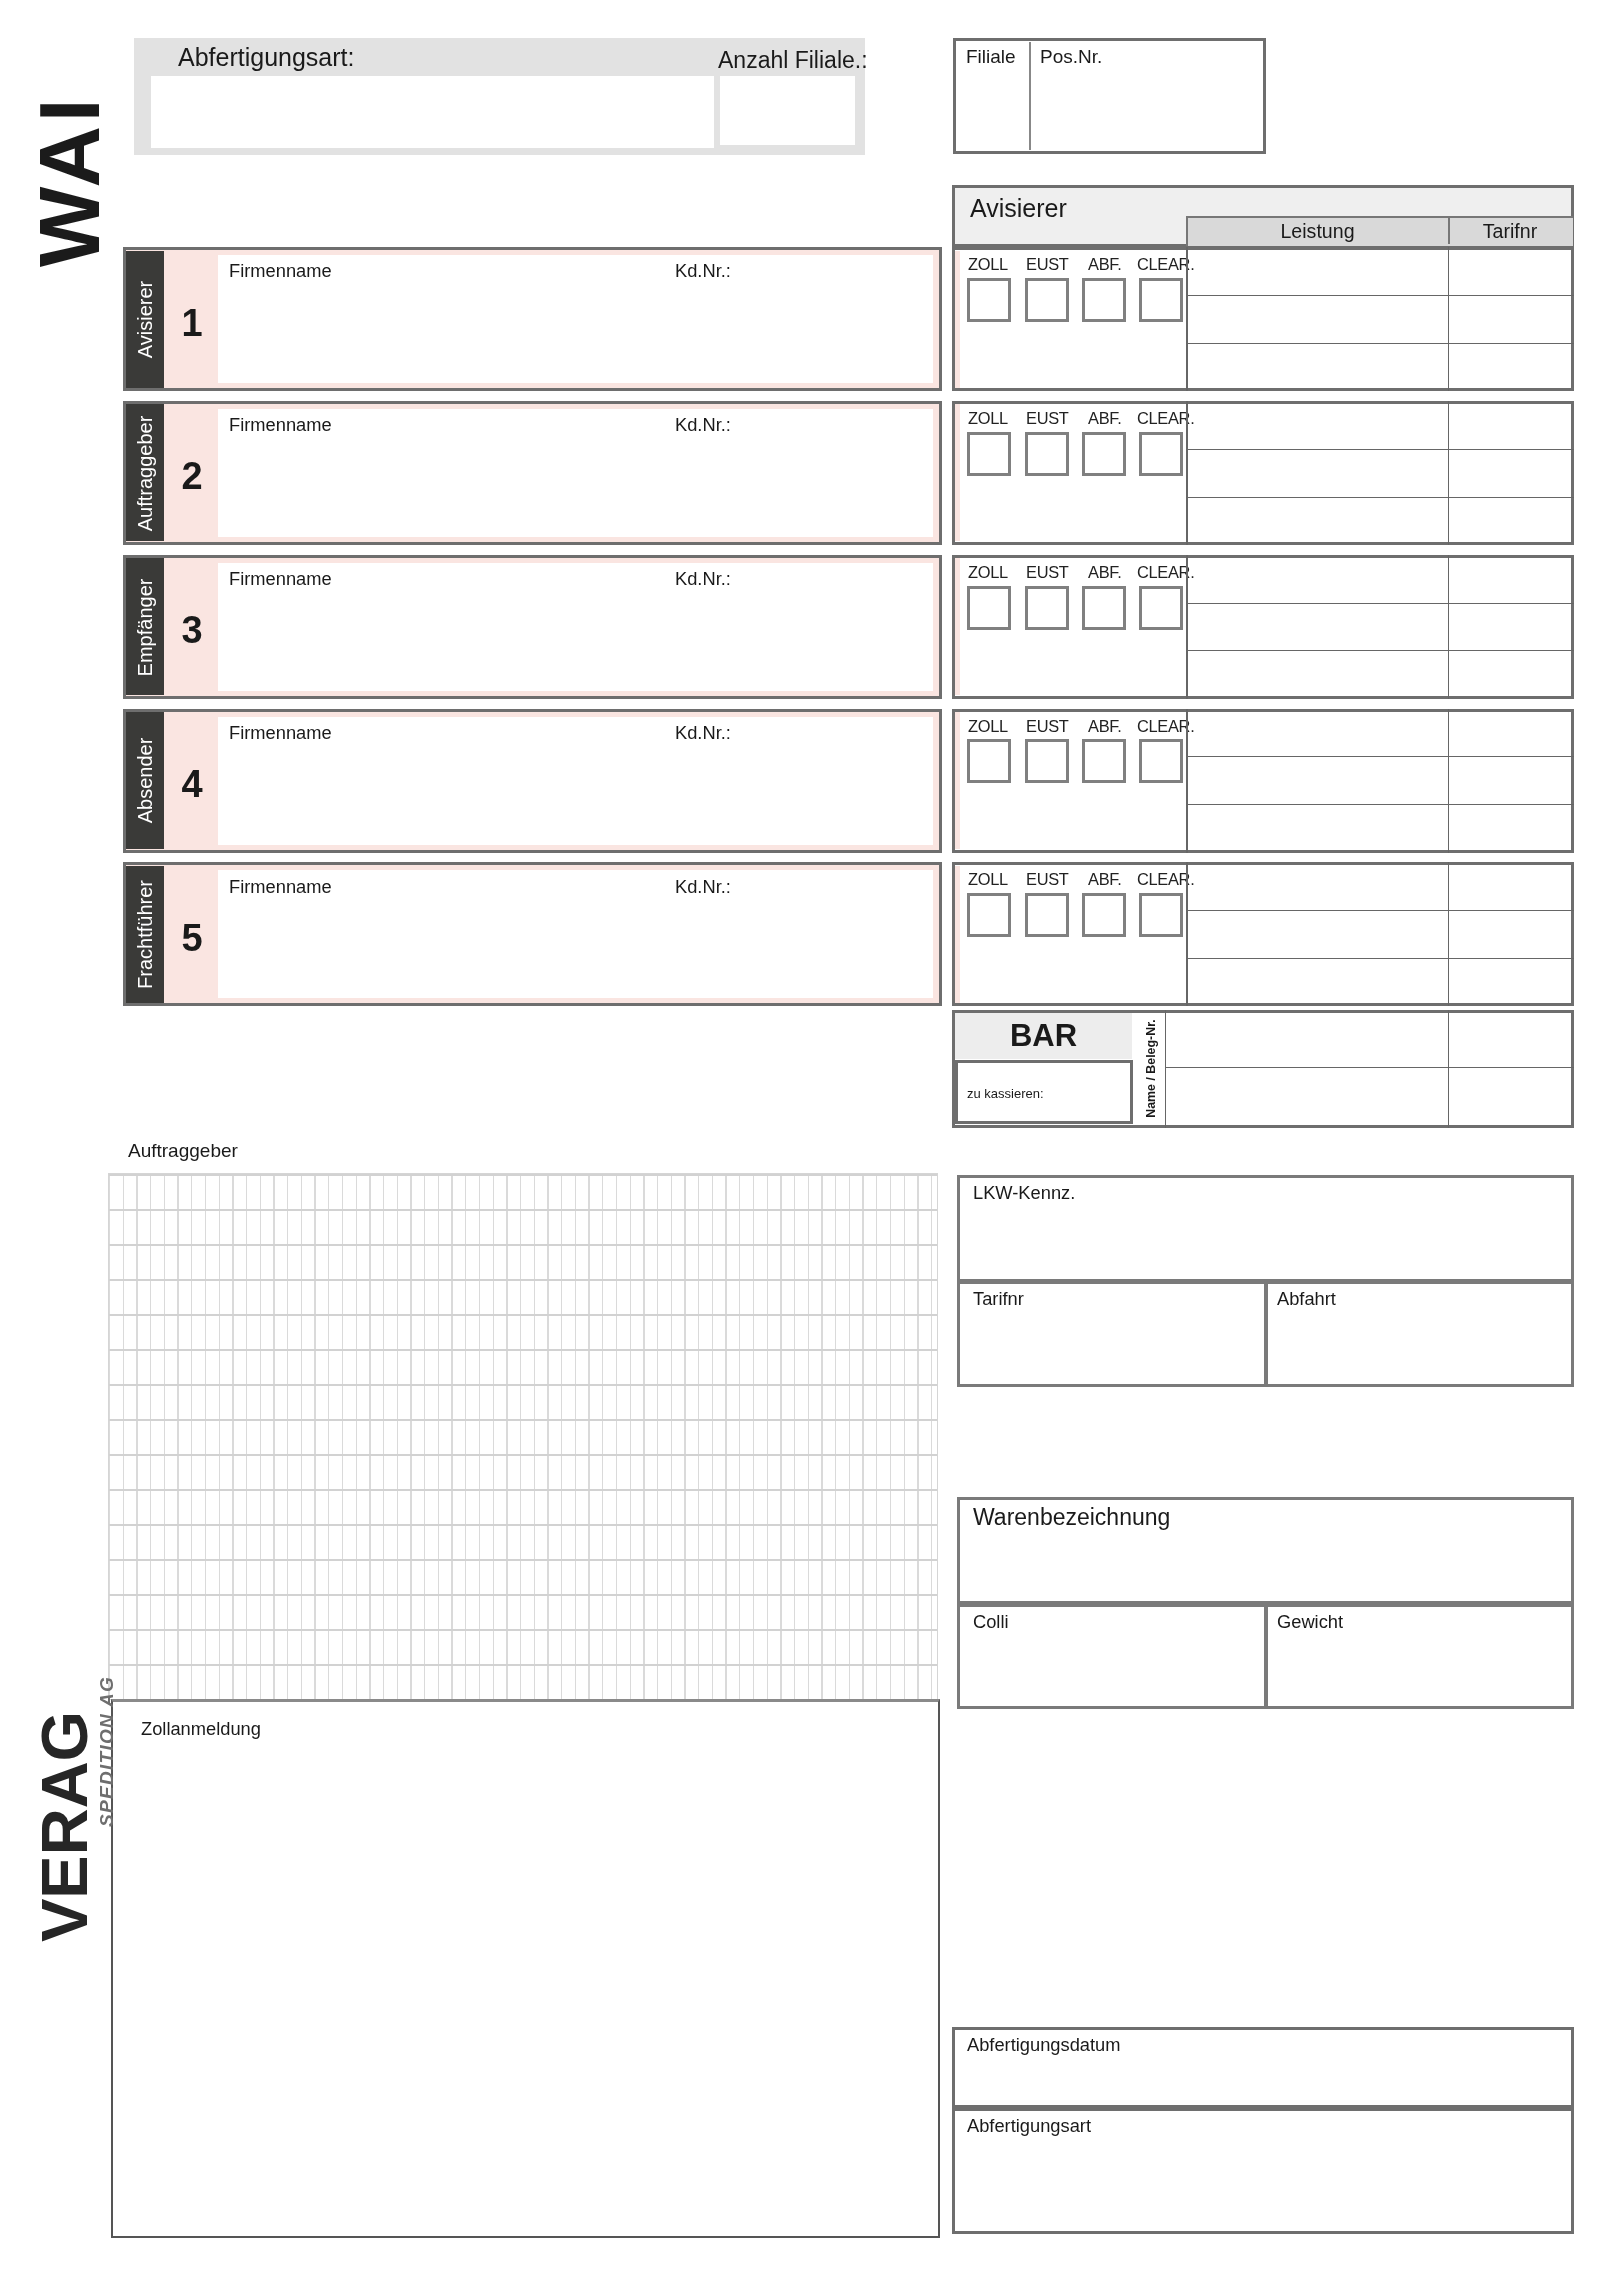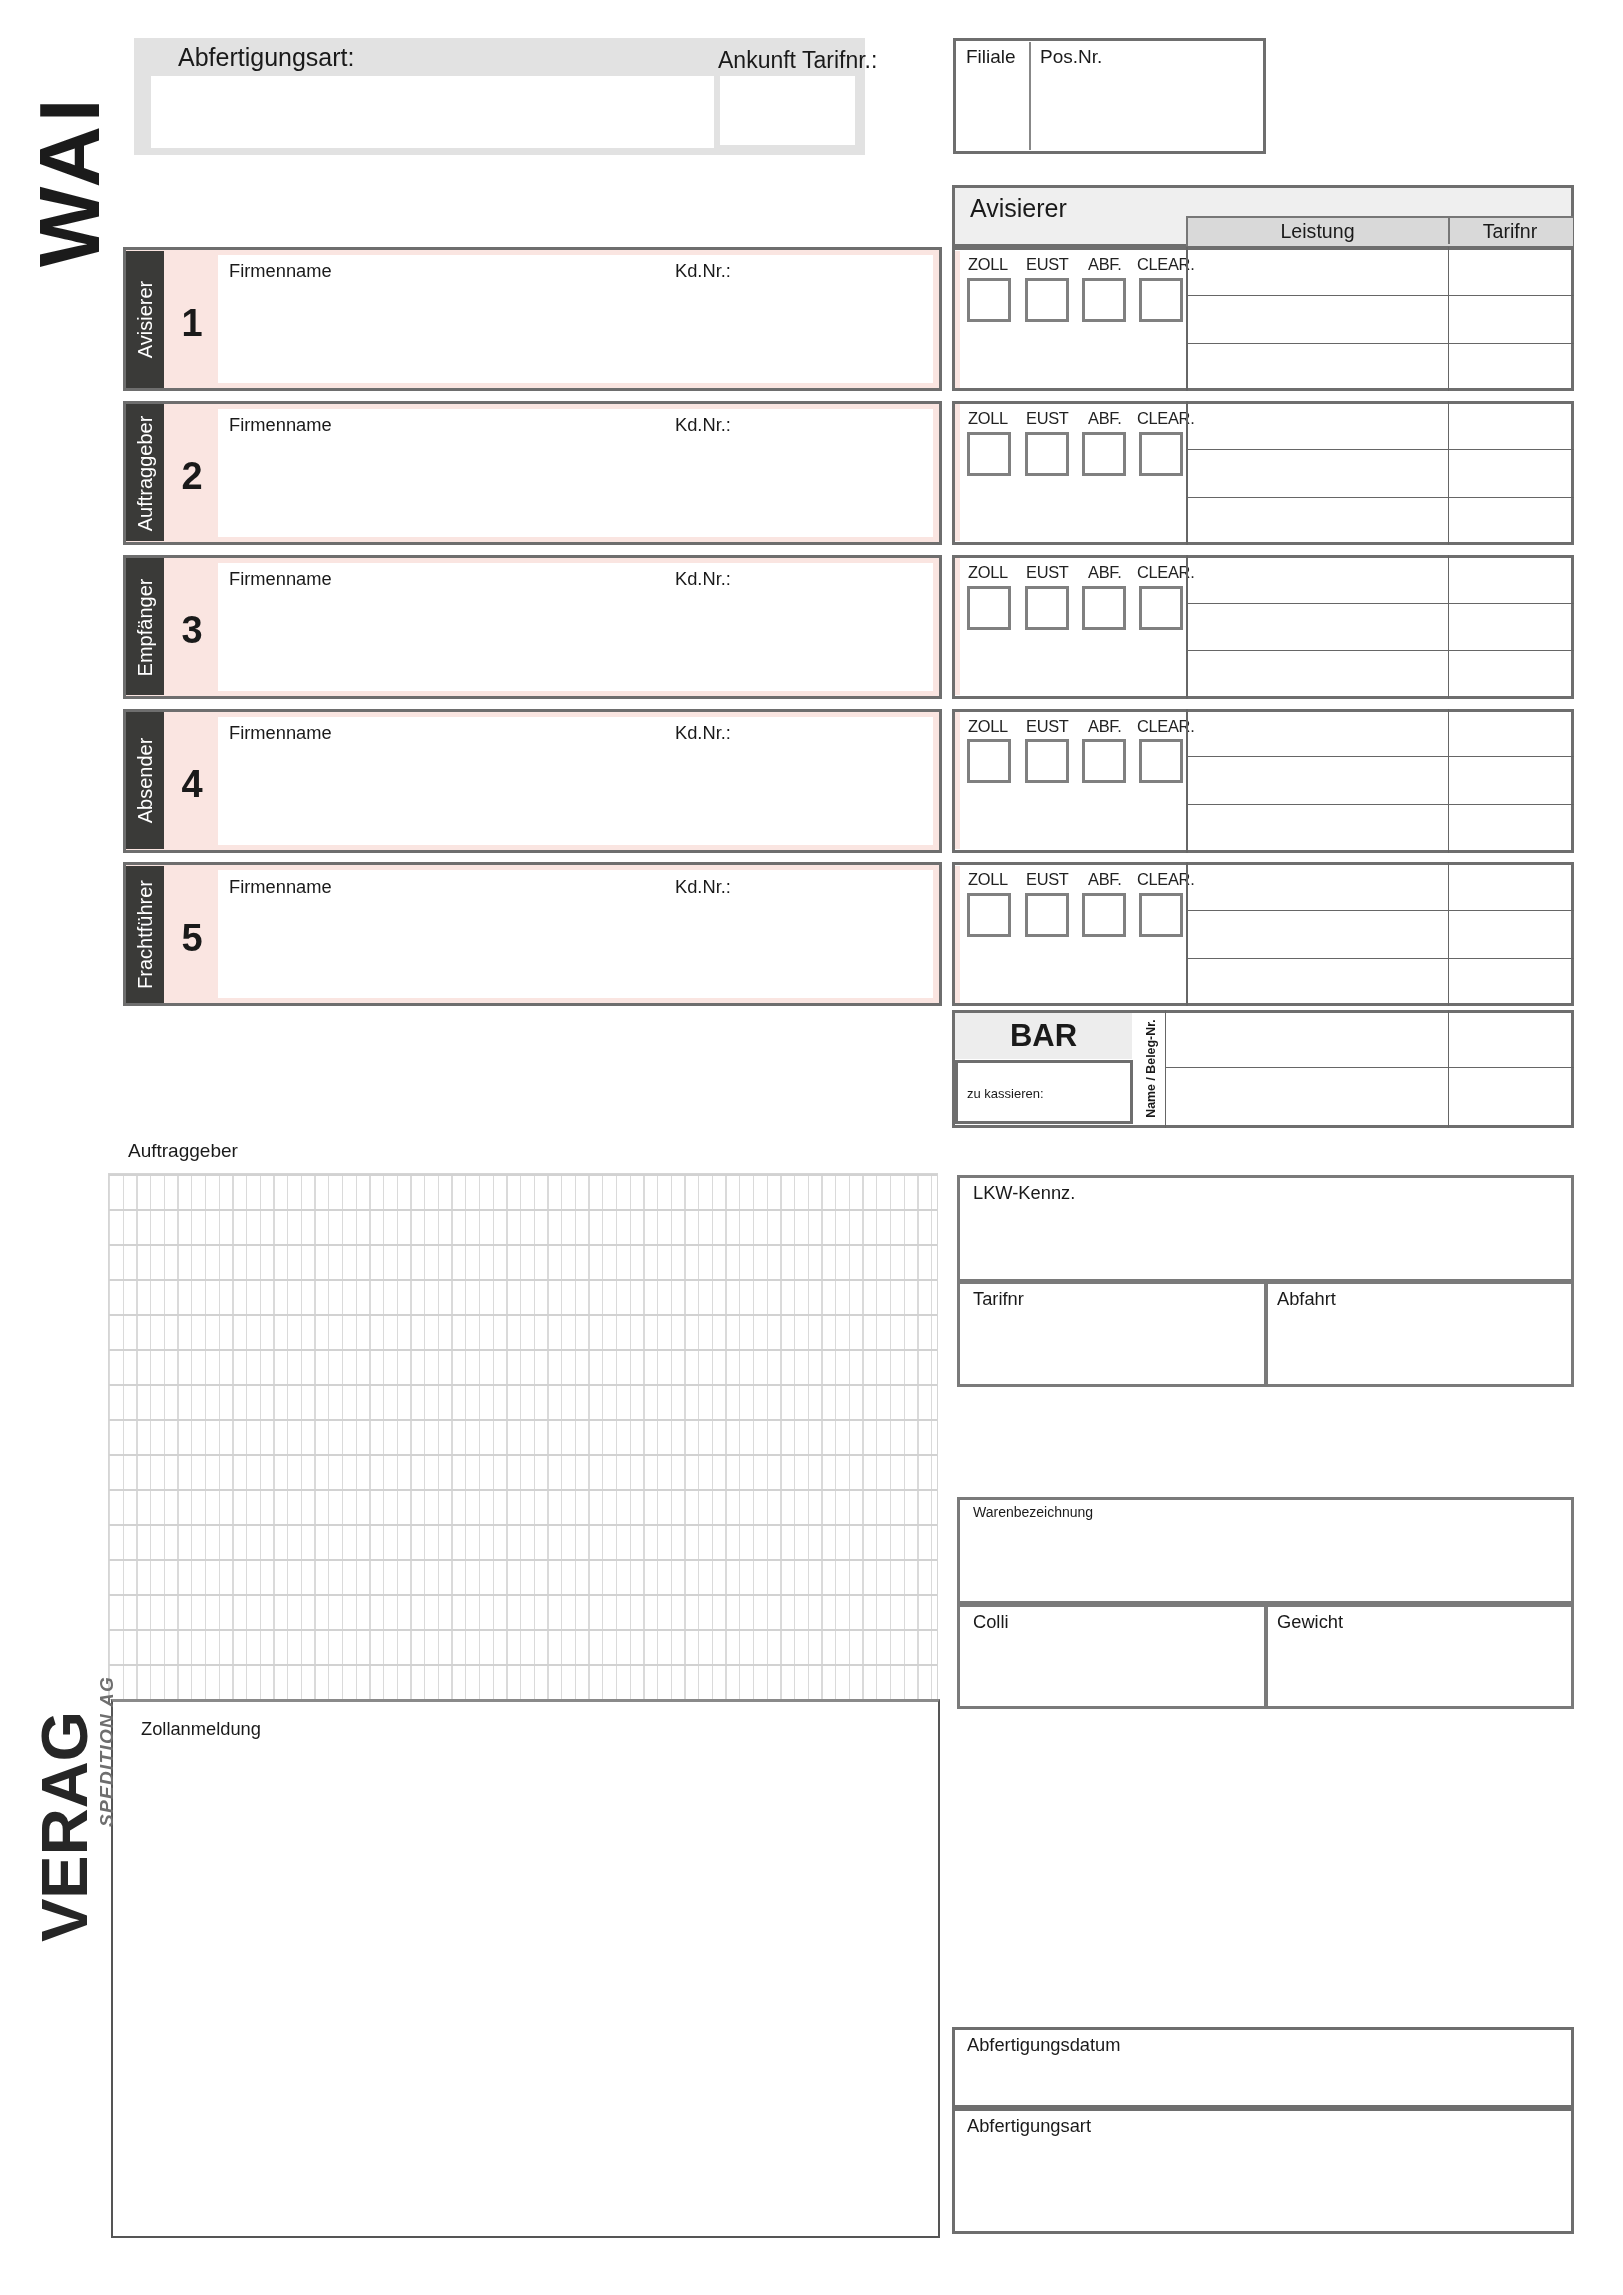--- a/index.html
+++ b/index.html
@@ -31,21 +31,21 @@
 </head>
 <body>
 
 <div class="page">
 
   <div class="vtext" style="left:33px;top:267px;width:229px;height:73px;font-size:85px;font-weight:800;letter-spacing:3.9px;color:#1b1b1b;">WAI</div>
 
   <div class="abs" style="left:134px;top:38px;width:731px;height:117px;background:#e2e2e2;"></div>
   <div class="lbl graybandtxt" style="left:178px;top:43px;">Abfertigungsart:</div>
   <div class="field" style="left:151px;top:76px;width:563px;height:72px;"></div>
-  <div class="lbl" style="left:718px;top:47px;font-size:23px;">Ankunft Tarifnr.:</div>
+  <div class="lbl" style="left:718px;top:47px;font-size:23px;">Anzahl Filiale.:</div>
   <div class="field" style="left:720px;top:76px;width:135px;height:69px;"></div>
 
   <div class="box" style="left:953px;top:38px;width:313px;height:116px;border-width:3.9px;"></div>
   <div class="line" style="left:1029px;top:42px;width:2px;height:108px;background:#888888;"></div>
   <div class="lbl smallhead" style="left:966px;top:46px;">Filiale</div>
   <div class="lbl smallhead" style="left:1040px;top:46px;">Pos.Nr.</div>
   <div class="field" style="left:959px;top:72px;width:67px;height:77px;"></div>
   <div class="field" style="left:1034px;top:72px;width:228px;height:77px;"></div>
 
   <div class="abs" style="left:952px;top:185px;width:622px;height:62px;background:#efefef;border:3.3px solid #6e6e6e;box-sizing:border-box;"></div>
@@ -220,21 +220,21 @@
 
   <div class="box" style="left:957px;top:1175px;width:617px;height:107px;border-color:#7a7a7a;"></div>
   <div class="lbl" style="left:973px;top:1182px;font-size:18.3px;">LKW-Kennz.</div>
 
   <div class="box" style="left:957px;top:1281px;width:310px;height:106px;border-color:#7a7a7a;"></div>
   <div class="lbl" style="left:973px;top:1288px;font-size:18.3px;">Tarifnr</div>
   <div class="box" style="left:1265px;top:1281px;width:309px;height:106px;border-color:#7a7a7a;"></div>
   <div class="lbl" style="left:1277px;top:1288px;font-size:18.3px;">Abfahrt</div>
 
   <div class="box" style="left:957px;top:1497px;width:617px;height:107px;border-color:#7a7a7a;"></div>
-  <div class="lbl" style="left:973px;top:1504px;font-size:14px;">Warenbezeichnung</div>
+  <div class="lbl" style="left:973px;top:1504px;font-size:23px;">Warenbezeichnung</div>
 
   <div class="box" style="left:957px;top:1604px;width:310px;height:105px;border-color:#7a7a7a;"></div>
   <div class="lbl" style="left:973px;top:1611px;font-size:18.3px;">Colli</div>
   <div class="box" style="left:1265px;top:1604px;width:309px;height:105px;border-color:#7a7a7a;"></div>
   <div class="lbl" style="left:1277px;top:1611px;font-size:18.3px;">Gewicht</div>
 
   <div class="abs" style="left:111px;top:1699px;width:829px;height:539px;background:#fff;border-top:3.9px solid #8a8a8a;border-left:2px solid #555;border-right:2px solid #555;border-bottom:2px solid #555;box-sizing:border-box;"></div>
   <div class="lbl" style="left:141px;top:1718px;font-size:18.3px;">Zollanmeldung</div>
 
   <div class="vtext" style="left:33px;top:1942px;width:241px;height:62px;font-size:65px;font-weight:800;color:#262626;">VERAG</div>

